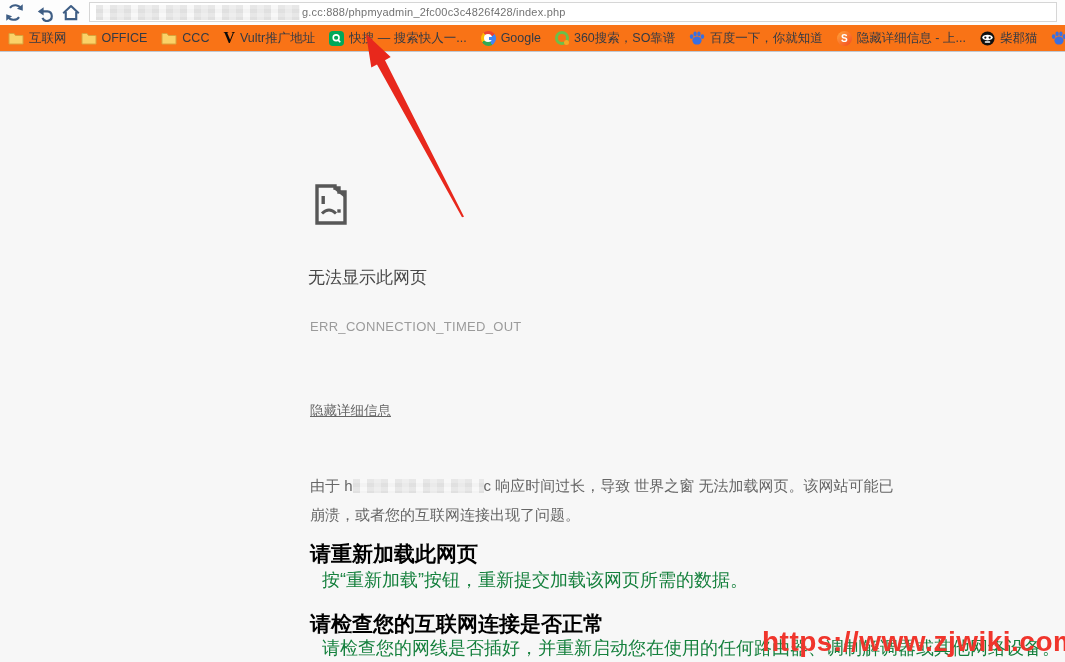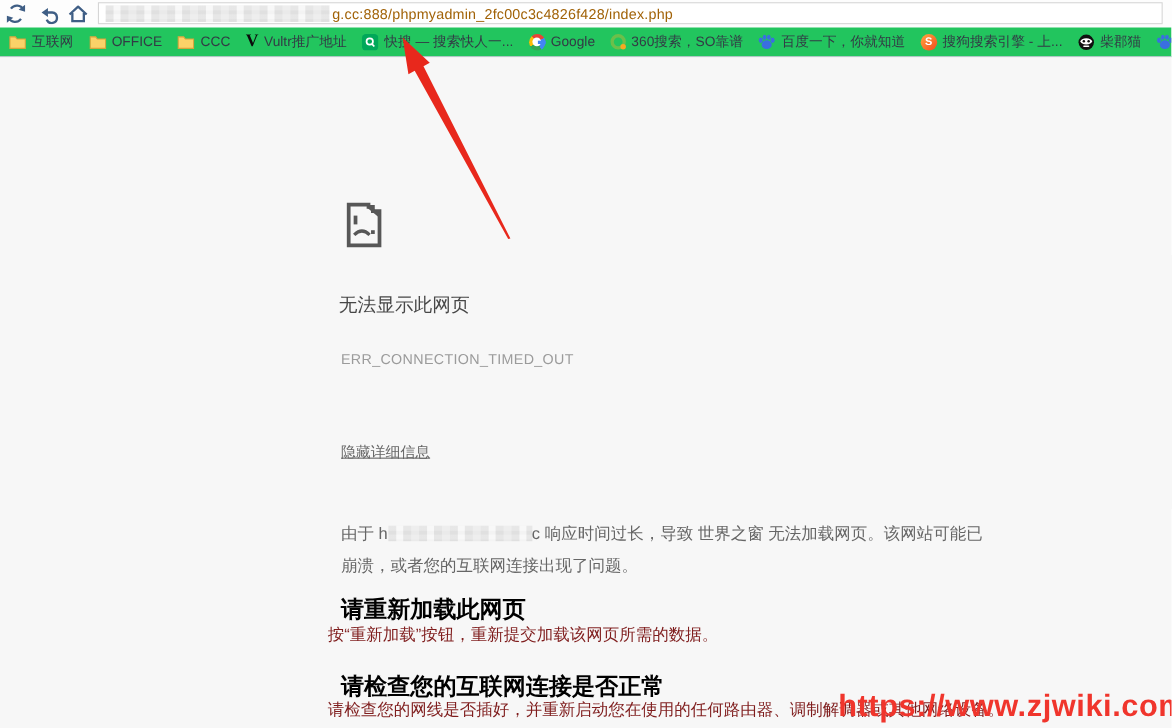--- a/index.html
+++ b/index.html
@@ -11,24 +11,24 @@
   .nav-btn { position:absolute; top:3px; width:20px; height:19px; cursor:pointer; }
   .nav-btn svg { display:block; }
   .addr-bar { position:absolute; left:89px; top:2px; width:968px; height:20px;
               background:#fff; border:1px solid #d6d6d6; display:flex; align-items:center; }
   .mosaic { display:inline-block; height:15px;
             background:
              linear-gradient(90deg, rgba(120,120,120,.10) 0 7px, rgba(255,255,255,.35) 7px 14px, rgba(150,150,150,.14) 14px 21px, rgba(230,230,230,.4) 21px 28px),
              linear-gradient(0deg, #ececec 0 50%, #f4f4f4 50% 100%);
             background-size: 28px 100%, 100% 8px; }
   .addr-mosaic { margin-left:6px; width:204px; }
-  .addr-url { font-size:13px; color:#a16207; margin-left:2px; white-space:nowrap; letter-spacing:0.2px; }
-
-  
-  .bookmarks { position:absolute; top:25px; left:0; width:1065px; height:27px; background:#22c55e;
+  .addr-url { font-size:11px; color:#737373; margin-left:2px; white-space:nowrap; letter-spacing:0.2px; }
+
+  
+  .bookmarks { position:absolute; top:25px; left:0; width:1065px; height:27px; background:#f97316;
                display:flex; align-items:center; padding-left:8px; gap:14px; overflow:hidden;
                border-bottom:1px solid #bfc7d1; white-space:nowrap; }
   .bm { display:flex; align-items:center; gap:5px; cursor:pointer; flex:0 0 auto; }
   .bm-label { font-size:12.5px; color:#333a45; }
   .ic { display:inline-block; flex:0 0 auto; }
   .ic-vultr { font-family:"Liberation Serif", serif; font-weight:bold; font-size:16px; color:#0b0b0b; line-height:1; }
   .ic-google { position:relative; width:15px; height:15px; border-radius:50%;
                background: conic-gradient(from -40deg, #ea4335 0 95deg, #4285f4 95deg 190deg, #34a853 190deg 280deg, #fbbc05 280deg 360deg); }
   .ic-google::after { content:""; position:absolute; left:3.5px; top:3.5px; width:8px; height:8px; border-radius:50%; background:#fff; }
   .ic-google i { position:absolute; right:0; top:6px; width:7px; height:3px; background:#4285f4; z-index:2; }
@@ -39,21 +39,21 @@
 
   
   .content { position:absolute; top:52px; left:0; width:1065px; height:610px; background:#f7f7f7; }
   .sad-icon { position:absolute; left:310px; top:130px; }
   .err-title { position:absolute; left:308px; top:214px; font-size:17px; color:#474747; }
   .err-code { position:absolute; left:310px; top:267px; font-size:13px; color:#9b9b9b; letter-spacing:0.3px; }
   .details-link { position:absolute; left:310px; top:350px; font-size:13.5px; color:#666; text-decoration:underline; cursor:pointer; }
   .reason { position:absolute; left:310px; top:419px; width:597px; font-size:15px; line-height:29px; color:#666; }
   .reason .mosaic { width:131px; height:14px; vertical-align:-2px; }
   .sec-h { position:absolute; left:310px; font-size:21px; font-weight:bold; color:#000000; }
-  .sec-b { position:absolute; left:298px; font-size:15px; color:#7f1d1d; white-space:nowrap; }
+  .sec-b { position:absolute; left:322px; font-size:18px; color:#15803d; white-space:nowrap; }
   .sec1-h { top:488px; } .sec1-b { top:516px; }
   .sec2-h { top:558px; } .sec2-b { top:584px; }
 
   
   .arrow-overlay { position:absolute; left:0; top:0; width:1065px; height:662px; pointer-events:none; z-index:50; }
   .watermark { position:absolute; left:762px; top:626px; font-size:28px; font-weight:600;
                color:#f0352c; white-space:nowrap; z-index:40; letter-spacing:0.5px; }
 </style>
 </head>
 <body>
@@ -144,21 +144,21 @@
         <ellipse cx="6.1" cy="3.9" rx="1.7" ry="2.3"></ellipse>
             <ellipse cx="9.9" cy="3.9" rx="1.7" ry="2.3"></ellipse>
         <ellipse cx="13.4" cy="6.6" rx="1.8" ry="2.4"></ellipse>
           </g>
         </svg>
       <span class="bm-label">百度一下，你就知道</span>
     </div>
 
     <div class="bm">
       <span class="ic ic-sogou">S</span>
-      <span class="bm-label">搜狗搜索引擎 - 上...</span>
+      <span class="bm-label">隐藏详细信息 - 上...</span>
     </div>
 
     <div class="bm">
       <svg class="ic" width="15" height="15" viewBox="0 0 16 16">
         <circle cx="8" cy="8" r="7.5" fill="#101010"></circle>
         <ellipse cx="8" cy="7" rx="5.6" ry="3" fill="#fff"></ellipse>
         <circle cx="5.7" cy="7" r="1.2" fill="#101010"></circle>
           <circle cx="10.3" cy="7" r="1.2" fill="#101010"></circle>
         <rect x="5" y="11" width="6" height="1.6" rx="0.8" fill="#fff"></rect>
         </svg>

